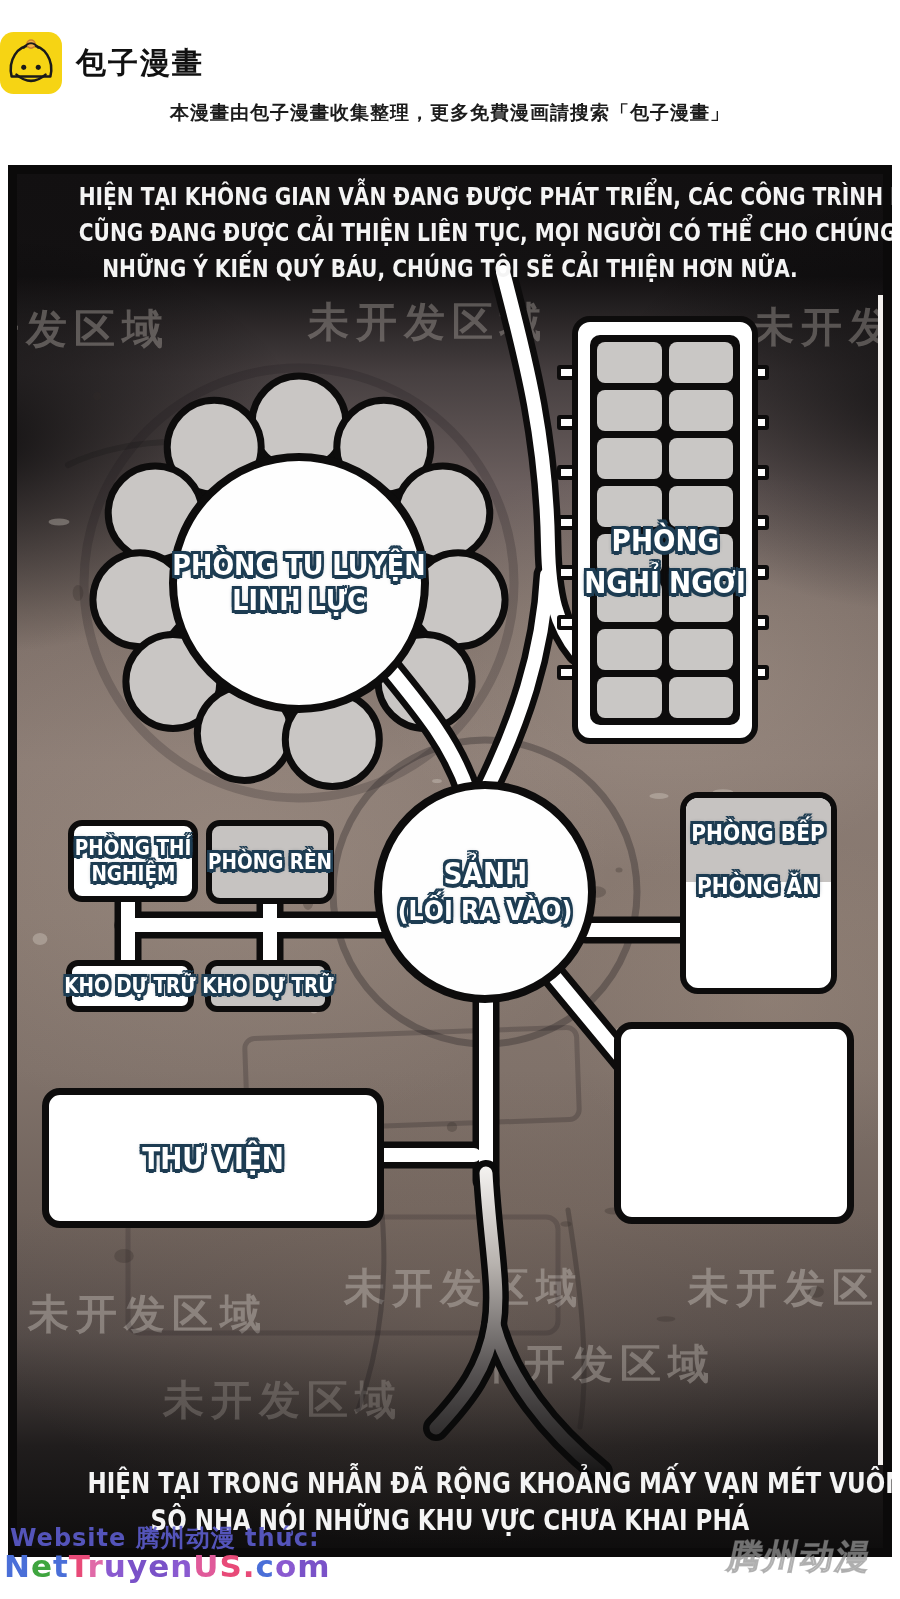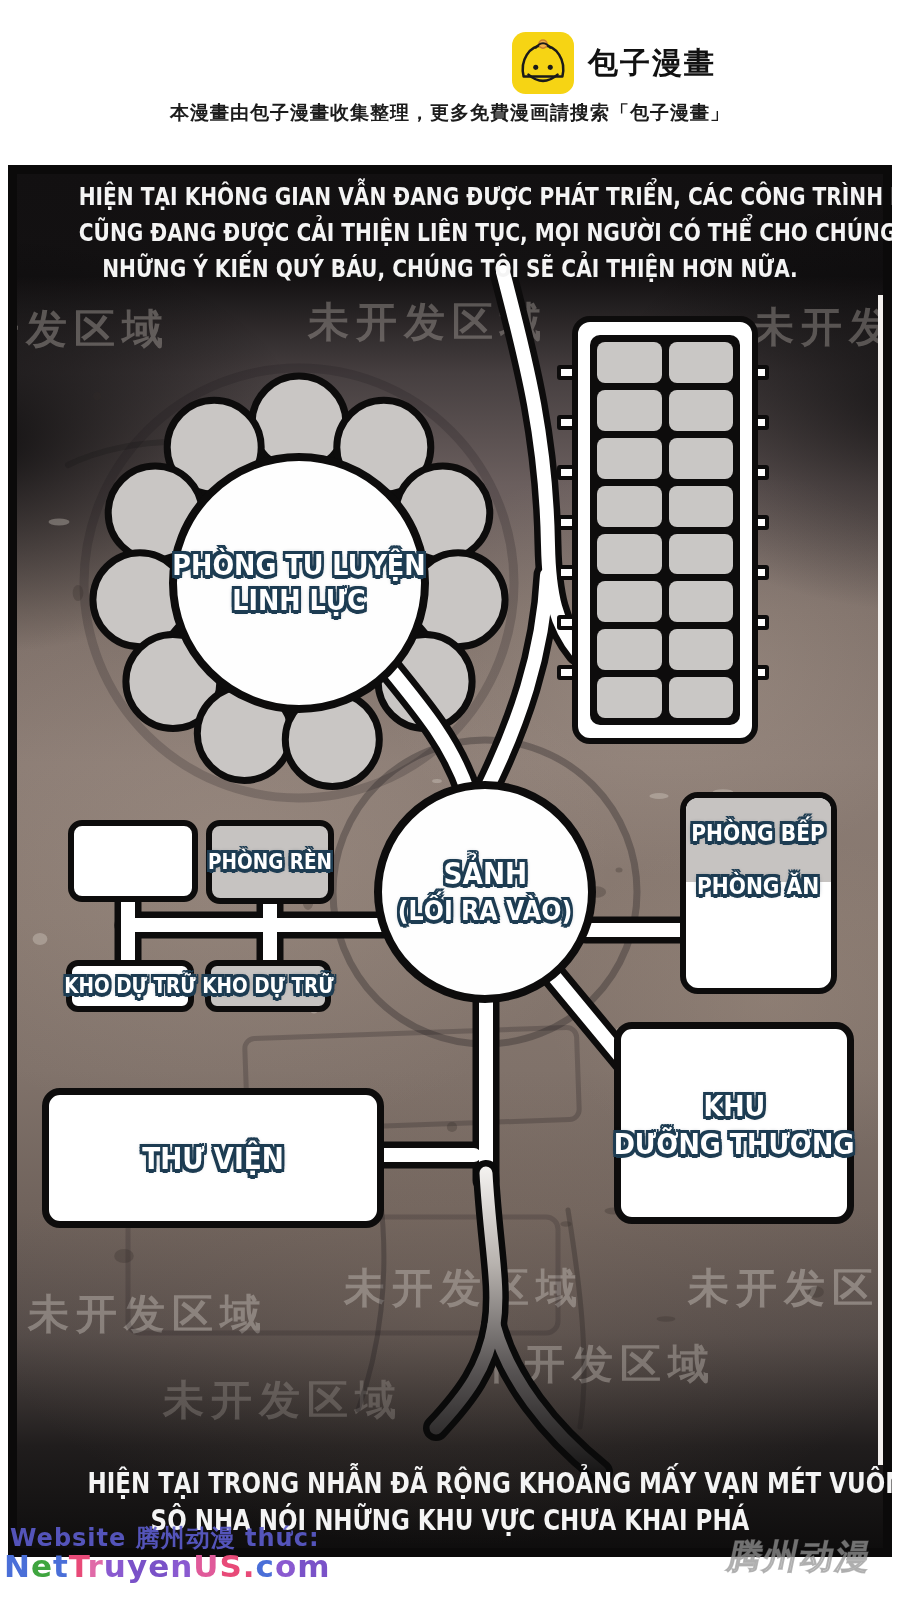--- a/index.html
+++ b/index.html
@@ -1,21 +1,21 @@
 <!DOCTYPE html>
 <html><head>
 <meta charset="utf-8">
 <style>
   html,body{margin:0;padding:0;background:#ffffff;}
   body{width:900px;height:1599px;position:relative;overflow:hidden;
        font-family:"DejaVu Sans","Liberation Sans",sans-serif;}
 
   
   .header{position:absolute;left:0;top:0;width:900px;height:165px;background:#fff;}
-  .logo-row{position:absolute;left:0;top:32px;width:716px;display:flex;justify-content:flex-end;align-items:center;gap:14px;}
+  .logo-row{position:absolute;left:0;top:32px;width:716px;display:flex;justify-content:flex-start;align-items:center;gap:14px;}
   .logo-icon{width:62px;height:62px;flex:0 0 auto;}
   .logo-text{font-size:30px;font-weight:bold;color:#111;letter-spacing:2px;}
   .subtitle{position:absolute;left:0;top:100px;width:900px;text-align:center;
             font-size:19px;font-weight:bold;color:#1c1c1c;letter-spacing:1px;}
 
   
   .panel{position:absolute;left:8px;top:165px;width:884px;height:1392px;overflow:hidden;
     background:
       radial-gradient(480px 300px at -4% 20%, rgba(4,4,5,.85), transparent 70%),
       radial-gradient(460px 300px at 104% 17%, rgba(4,4,5,.72), transparent 70%),
@@ -262,45 +262,49 @@
   <div class="room kitchen-box">
     <div class="kitchen-top"></div>
   </div>
   <div class="room infirm-box"></div>
   <div class="room library-box"></div>
 
   <div class="olabel" style="left:291px;top:418px">
     <div class="oline" style="font-size:29px;line-height:35px">PHÒNG TU LUYỆN</div>
     <div class="oline" style="font-size:29px;line-height:35px">LINH LỰC</div>
   </div>
+  <div class="olabel" style="left:657px;top:397px">
+    <div class="oline" style="font-size:30px;line-height:42px">PHÒNG</div>
+    <div class="oline" style="font-size:30px;line-height:42px">NGHỈ NGƠI</div>
+  </div>
   <div class="olabel" style="left:477px;top:727px">
     <div class="oline" style="font-size:30px;line-height:38px">SẢNH</div>
     <div class="oline" style="font-size:27px;line-height:36px">(LỐI RA VÀO)</div>
   </div>
+  <div class="olabel" style="left:125px;top:696px">
+    <div class="oline" style="font-size:21px;line-height:26px">PHÒNG THÍ</div>
+    <div class="oline" style="font-size:21px;line-height:26px">NGHIỆM</div>
+  </div>
   <div class="olabel" style="left:262px;top:697px">
     <div class="oline" style="font-size:21px">PHÒNG RÈN</div>
   </div>
   <div class="olabel" style="left:122px;top:821px">
     <div class="oline" style="font-size:21px">KHO DỰ TRỮ</div>
   </div>
   <div class="olabel" style="left:260px;top:821px">
     <div class="oline" style="font-size:21px">KHO DỰ TRỮ</div>
   </div>
   <div class="olabel" style="left:750px;top:668px">
     <div class="oline" style="font-size:23px">PHÒNG BẾP</div>
   </div>
   <div class="olabel" style="left:750px;top:721px">
     <div class="oline" style="font-size:23px">PHÒNG ĂN</div>
   </div>
   <div class="olabel" style="left:205px;top:993px">
     <div class="oline" style="font-size:30px">THƯ VIỆN</div>
-  </div>
-  <div class="olabel" style="left:726px;top:960px">
-    <div class="oline" style="font-size:29px;line-height:38px">KHU</div>
-    <div class="oline" style="font-size:29px;line-height:38px">DƯỠNG THƯƠNG</div>
   </div>
 
   <div class="caption-top">
     <div class="cap-line">HIỆN TẠI KHÔNG GIAN VẪN ĐANG ĐƯỢC PHÁT TRIỂN, CÁC CÔNG TRÌNH KHÁC NHAU</div>
     <div class="cap-line">CŨNG ĐANG ĐƯỢC CẢI THIỆN LIÊN TỤC, MỌI NGƯỜI CÓ THỂ CHO CHÚNG TÔI THÊM</div>
     <div class="cap-line">NHỮNG Ý KIẾN QUÝ BÁU, CHÚNG TÔI SẼ CẢI THIỆN HƠN NỮA.</div>
   </div>
   <div class="caption-bottom">
     <div class="cap-line">HIỆN TẠI TRONG NHẪN ĐÃ RỘNG KHOẢNG MẤY VẠN MÉT VUÔNG,</div>
     <div class="cap-line">SÔ NHA NÓI NHỮNG KHU VỰC CHƯA KHAI PHÁ</div>

